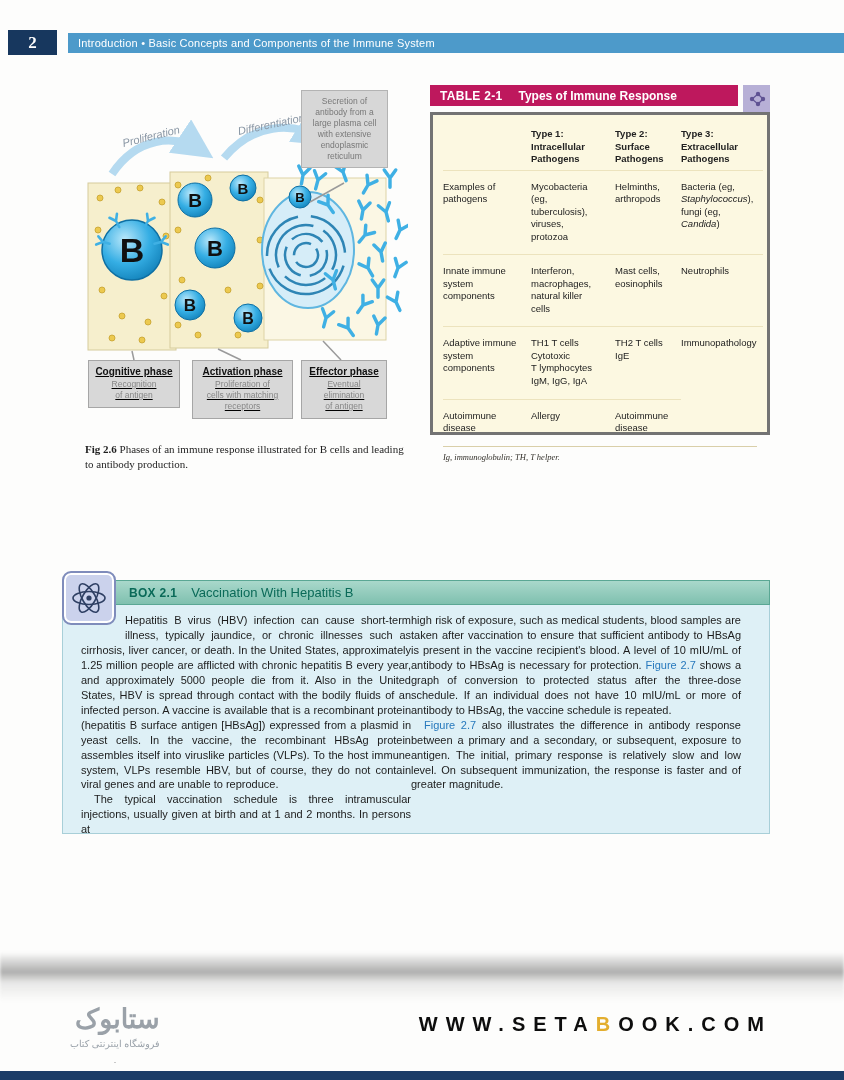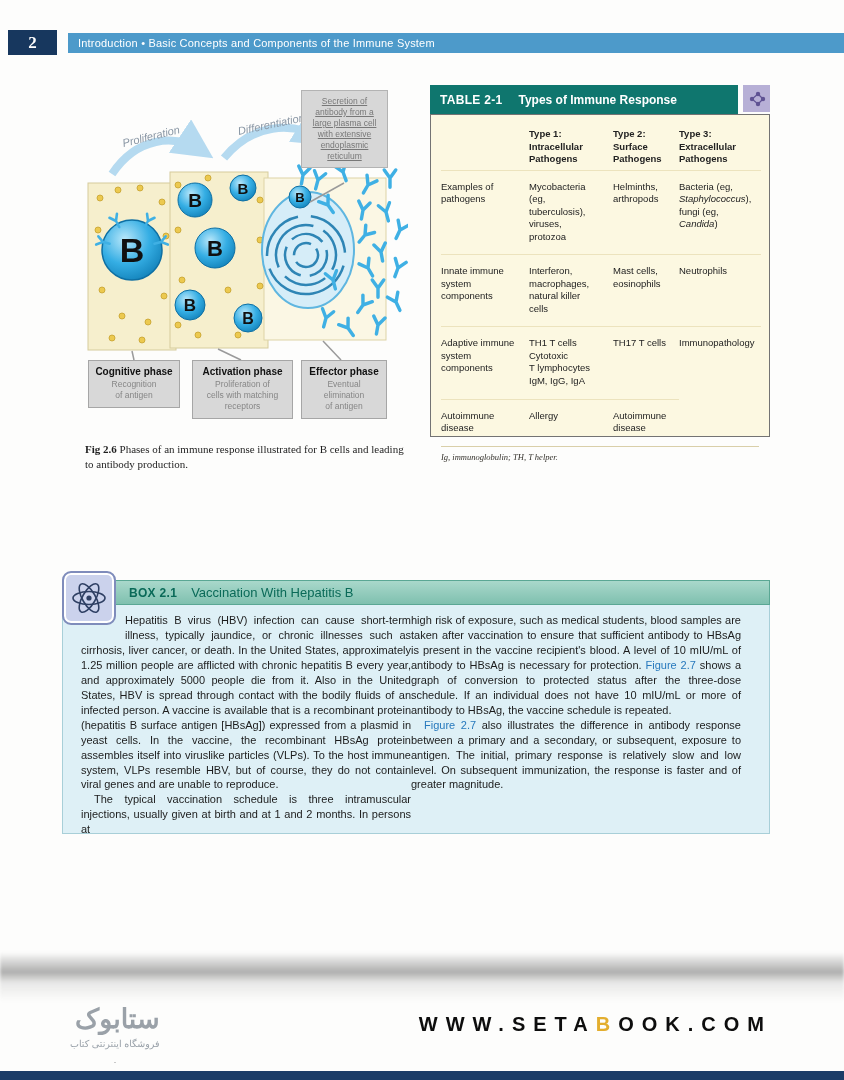--- a/index.html
+++ b/index.html
@@ -11,40 +11,40 @@
   .pagenum { position:absolute; left:8px; top:30px; width:49px; height:25px; background:#17375e;
              color:#fff; font:bold 17px/25px "Liberation Serif",serif; text-align:center; }
   .topbar { position:absolute; left:68px; right:0; top:33px; height:20px; background:#4d9aca;
             color:#ffffff; font-size:11px; line-height:20px; padding-left:10px; letter-spacing:.2px; }
 
   
   .figsvg { position:absolute; left:78px; top:90px; z-index:1; }
   .figsvg text { font-family:"Liberation Sans",sans-serif; }
   .callout { position:absolute; left:301px; top:90px; width:87px; background:#d7d7d7; border:1px solid #b3b3b3;
              padding:5px 3px; font-size:8.5px; line-height:1.3; color:#787878; text-align:center;
-             white-space:pre-line; z-index:3;text-decoration:underline; }
+             white-space:pre-line; z-index:3; }
   .phase { position:absolute; background:#d8d8d8; border:1px solid #a6a6a6; text-align:center;
-           padding:5px 3px 6px; z-index:2; }
+           padding:5px 3px 6px; z-index:2;text-decoration:underline; }
   .phase .t { font-size:10px; font-weight:bold; color:#111; }
   .phase .d { font-size:8.5px; color:#868686; white-space:pre-line; margin-top:2px; line-height:1.3; }
   #phase1 { left:88px; top:360px; width:92px; }
   #phase2 { left:192px; top:360px; width:101px; }
   #phase3 { left:301px; top:360px; width:86px; }
   .figcaption { position:absolute; left:85px; top:442px; width:320px; font-family:"Liberation Serif",serif;
                 font-size:11px; line-height:1.35; color:#1e1e1e; }
   .figcaption b { font-weight:bold; }
 
   
   .tablewrap { position:absolute; left:430px; top:85px; width:340px; }
   .thead { display:flex; gap:5px; }
-  .thead .bar { flex:1; background:#0f766e; color:#fff; height:29px; display:flex; align-items:center; padding:0 10px; }
+  .thead .bar { flex:1; background:#be185d; color:#fff; height:21px; display:flex; align-items:center; padding:0 10px; }
   .bar .lbl { font-weight:bold; font-size:12px; letter-spacing:.3px; }
   .bar .ttl { font-weight:bold; font-size:12px; margin-left:16px; }
   .thead .cicon { width:27px; height:27px; background:#b7b0d6; display:flex; align-items:center; justify-content:center; }
-  .tbody { background:#fcf8e1; border:1px solid #737373; padding:10px 10px 8px; height:323px;
+  .tbody { background:#fcf8e1; border:3px solid #737373; padding:10px 10px 8px; height:323px;
            display:flex; flex-direction:column; font-size:9.5px; color:#222; }
   .tgrid { display:grid; grid-template-columns:88px 84px 66px 1fr; }
   .tgrid > div { padding-right:6px; white-space:pre-line; line-height:1.32; }
   .tgrid .hc { font-weight:bold; padding-top:3px; padding-bottom:4px; }
   .tgrid .rc { border-top:1px solid #ece3bd; padding-top:10px; padding-bottom:11px; }
   .tgrid .it { font-style:italic; }
   .tfoot { margin-top:auto; border-top:1px solid #d9cfa9; padding-top:5px; font-size:8.5px;
            color:#33302a; font-style:italic; font-family:"Liberation Serif",serif; }
 
   
@@ -306,21 +306,22 @@
 eosinophils</div>
         <div class="rc">Neutrophils</div>
 
         <div class="rc">Adaptive immune
 system
 components</div>
         <div class="rc">TH1 T cells
 Cytotoxic
 T lymphocytes
 IgM, IgG, IgA</div>
-        <div class="rc">TH17 T cells</div>
+        <div class="rc">TH2 T cells
+IgE</div>
 
         <div class="rc">Immunopathology</div>
         <div class="rc">Autoimmune
 disease</div>
         <div class="rc">Allergy</div>
         <div class="rc">Autoimmune
 disease</div>
       </div>
       <div class="tfoot"><span>Ig, </span><span>immunoglobulin</span><span>; TH, </span><span>T helper</span><span>.</span></div>
     </div>

